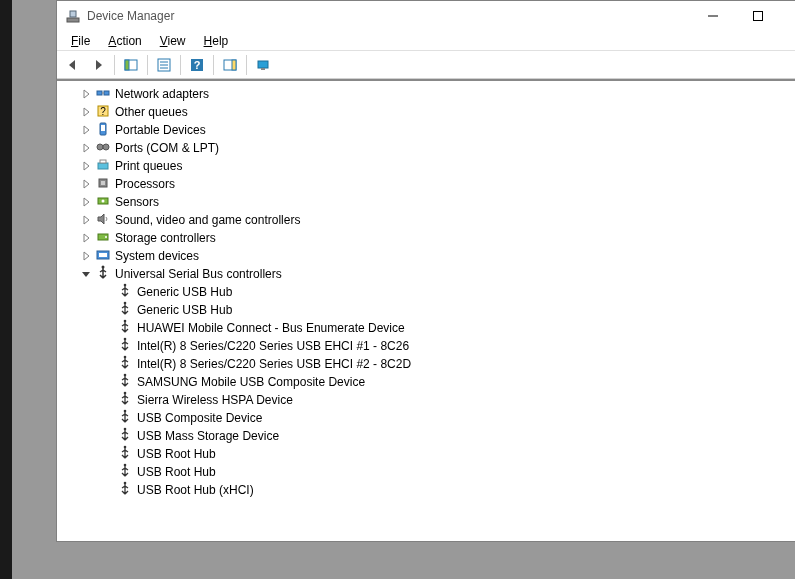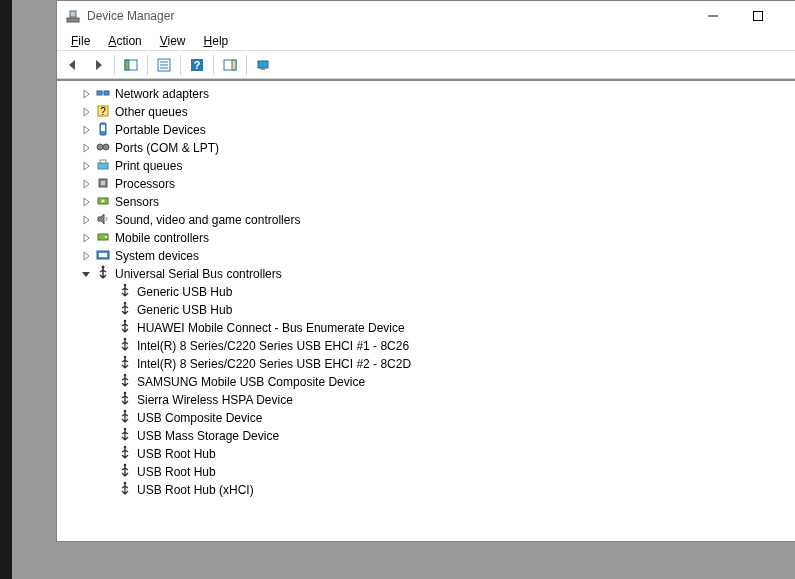--- a/index.html
+++ b/index.html
@@ -353,21 +353,21 @@
             <svg width="10" height="10" viewBox="0 0 10 10">
               <path d="M3 1 L8 5 L3 9 Z" fill="none" stroke="#808080"></path>
             </svg>
           </span>
           <span class="node-icon">
             <svg width="16" height="16" viewBox="0 0 16 16">
               <rect x="3" y="5" width="10" height="6" fill="#7fba44" stroke="#4a7a1a"></rect>
               <circle cx="11" cy="8" r="1" fill="#fff"></circle>
             </svg>
           </span>
-          <span class="node-label">Mobile controllers</span>
+          <span class="node-label">Storage controllers</span>
         </div>
         <div class="tree-row">
           <span class="indent1"></span>
           <span class="expander">
             <svg width="10" height="10" viewBox="0 0 10 10">
               <path d="M3 1 L8 5 L3 9 Z" fill="none" stroke="#808080"></path>
             </svg>
           </span>
           <span class="node-icon">
             <svg width="16" height="16" viewBox="0 0 16 16">

